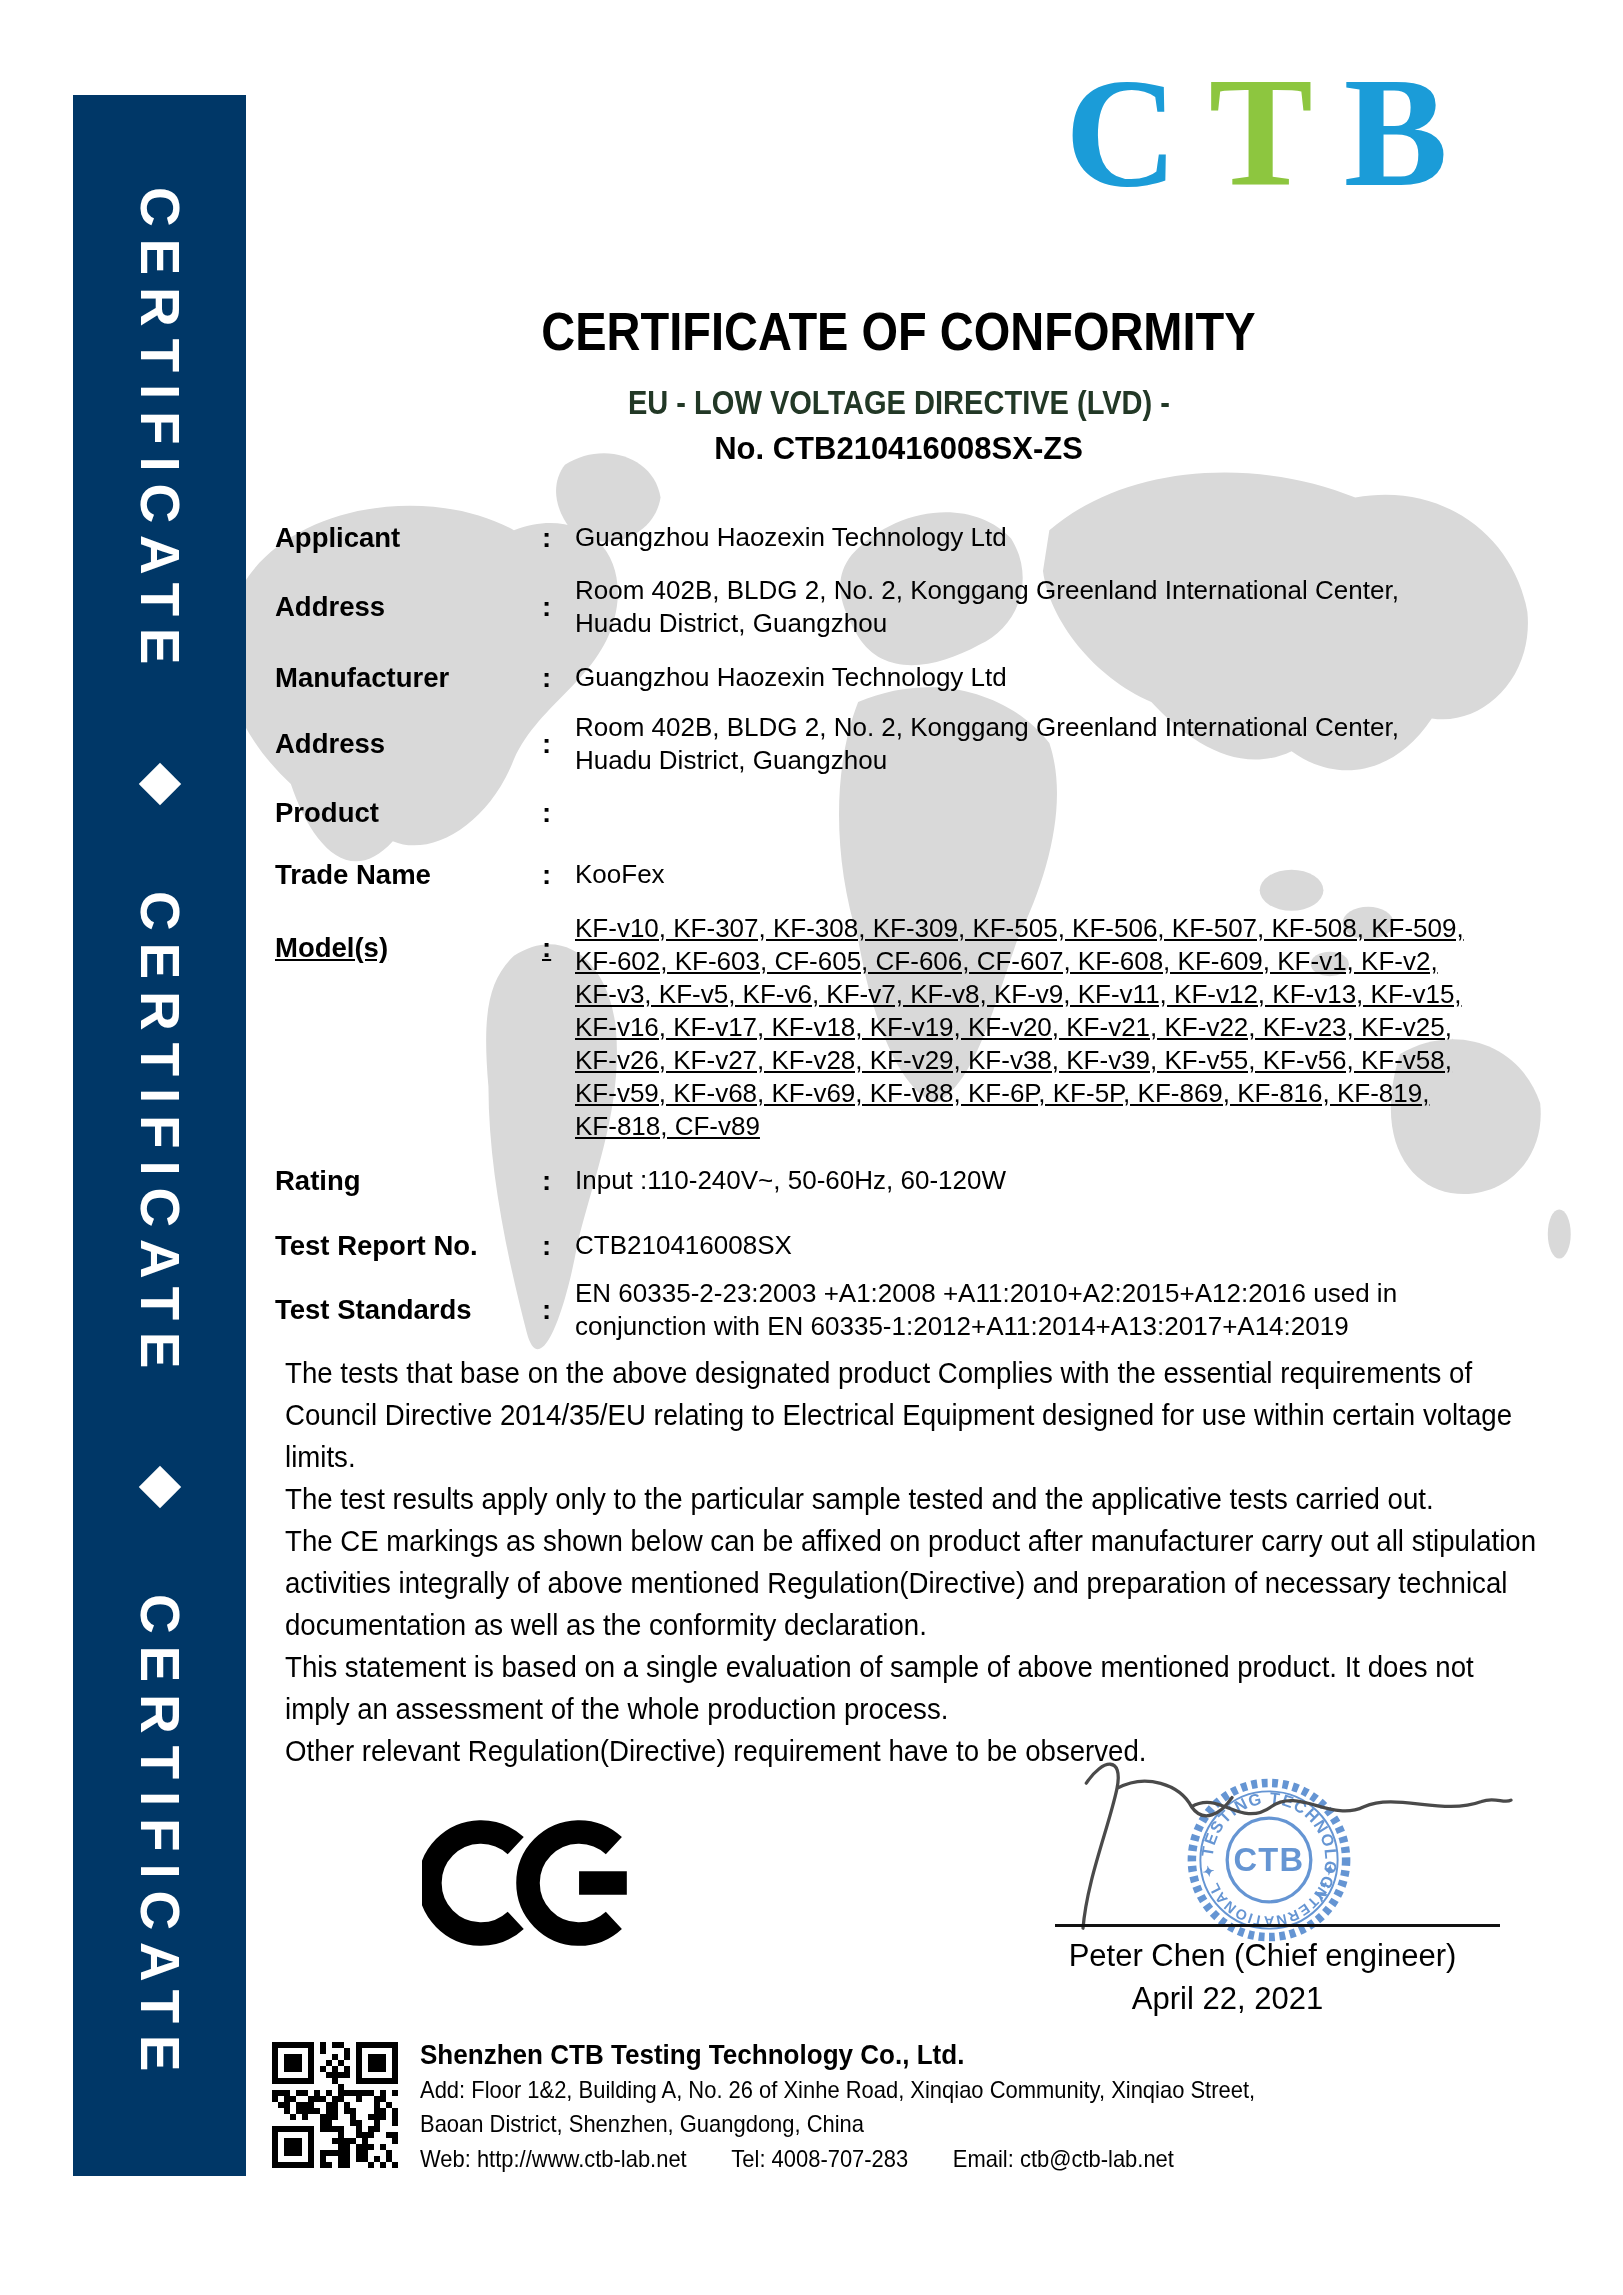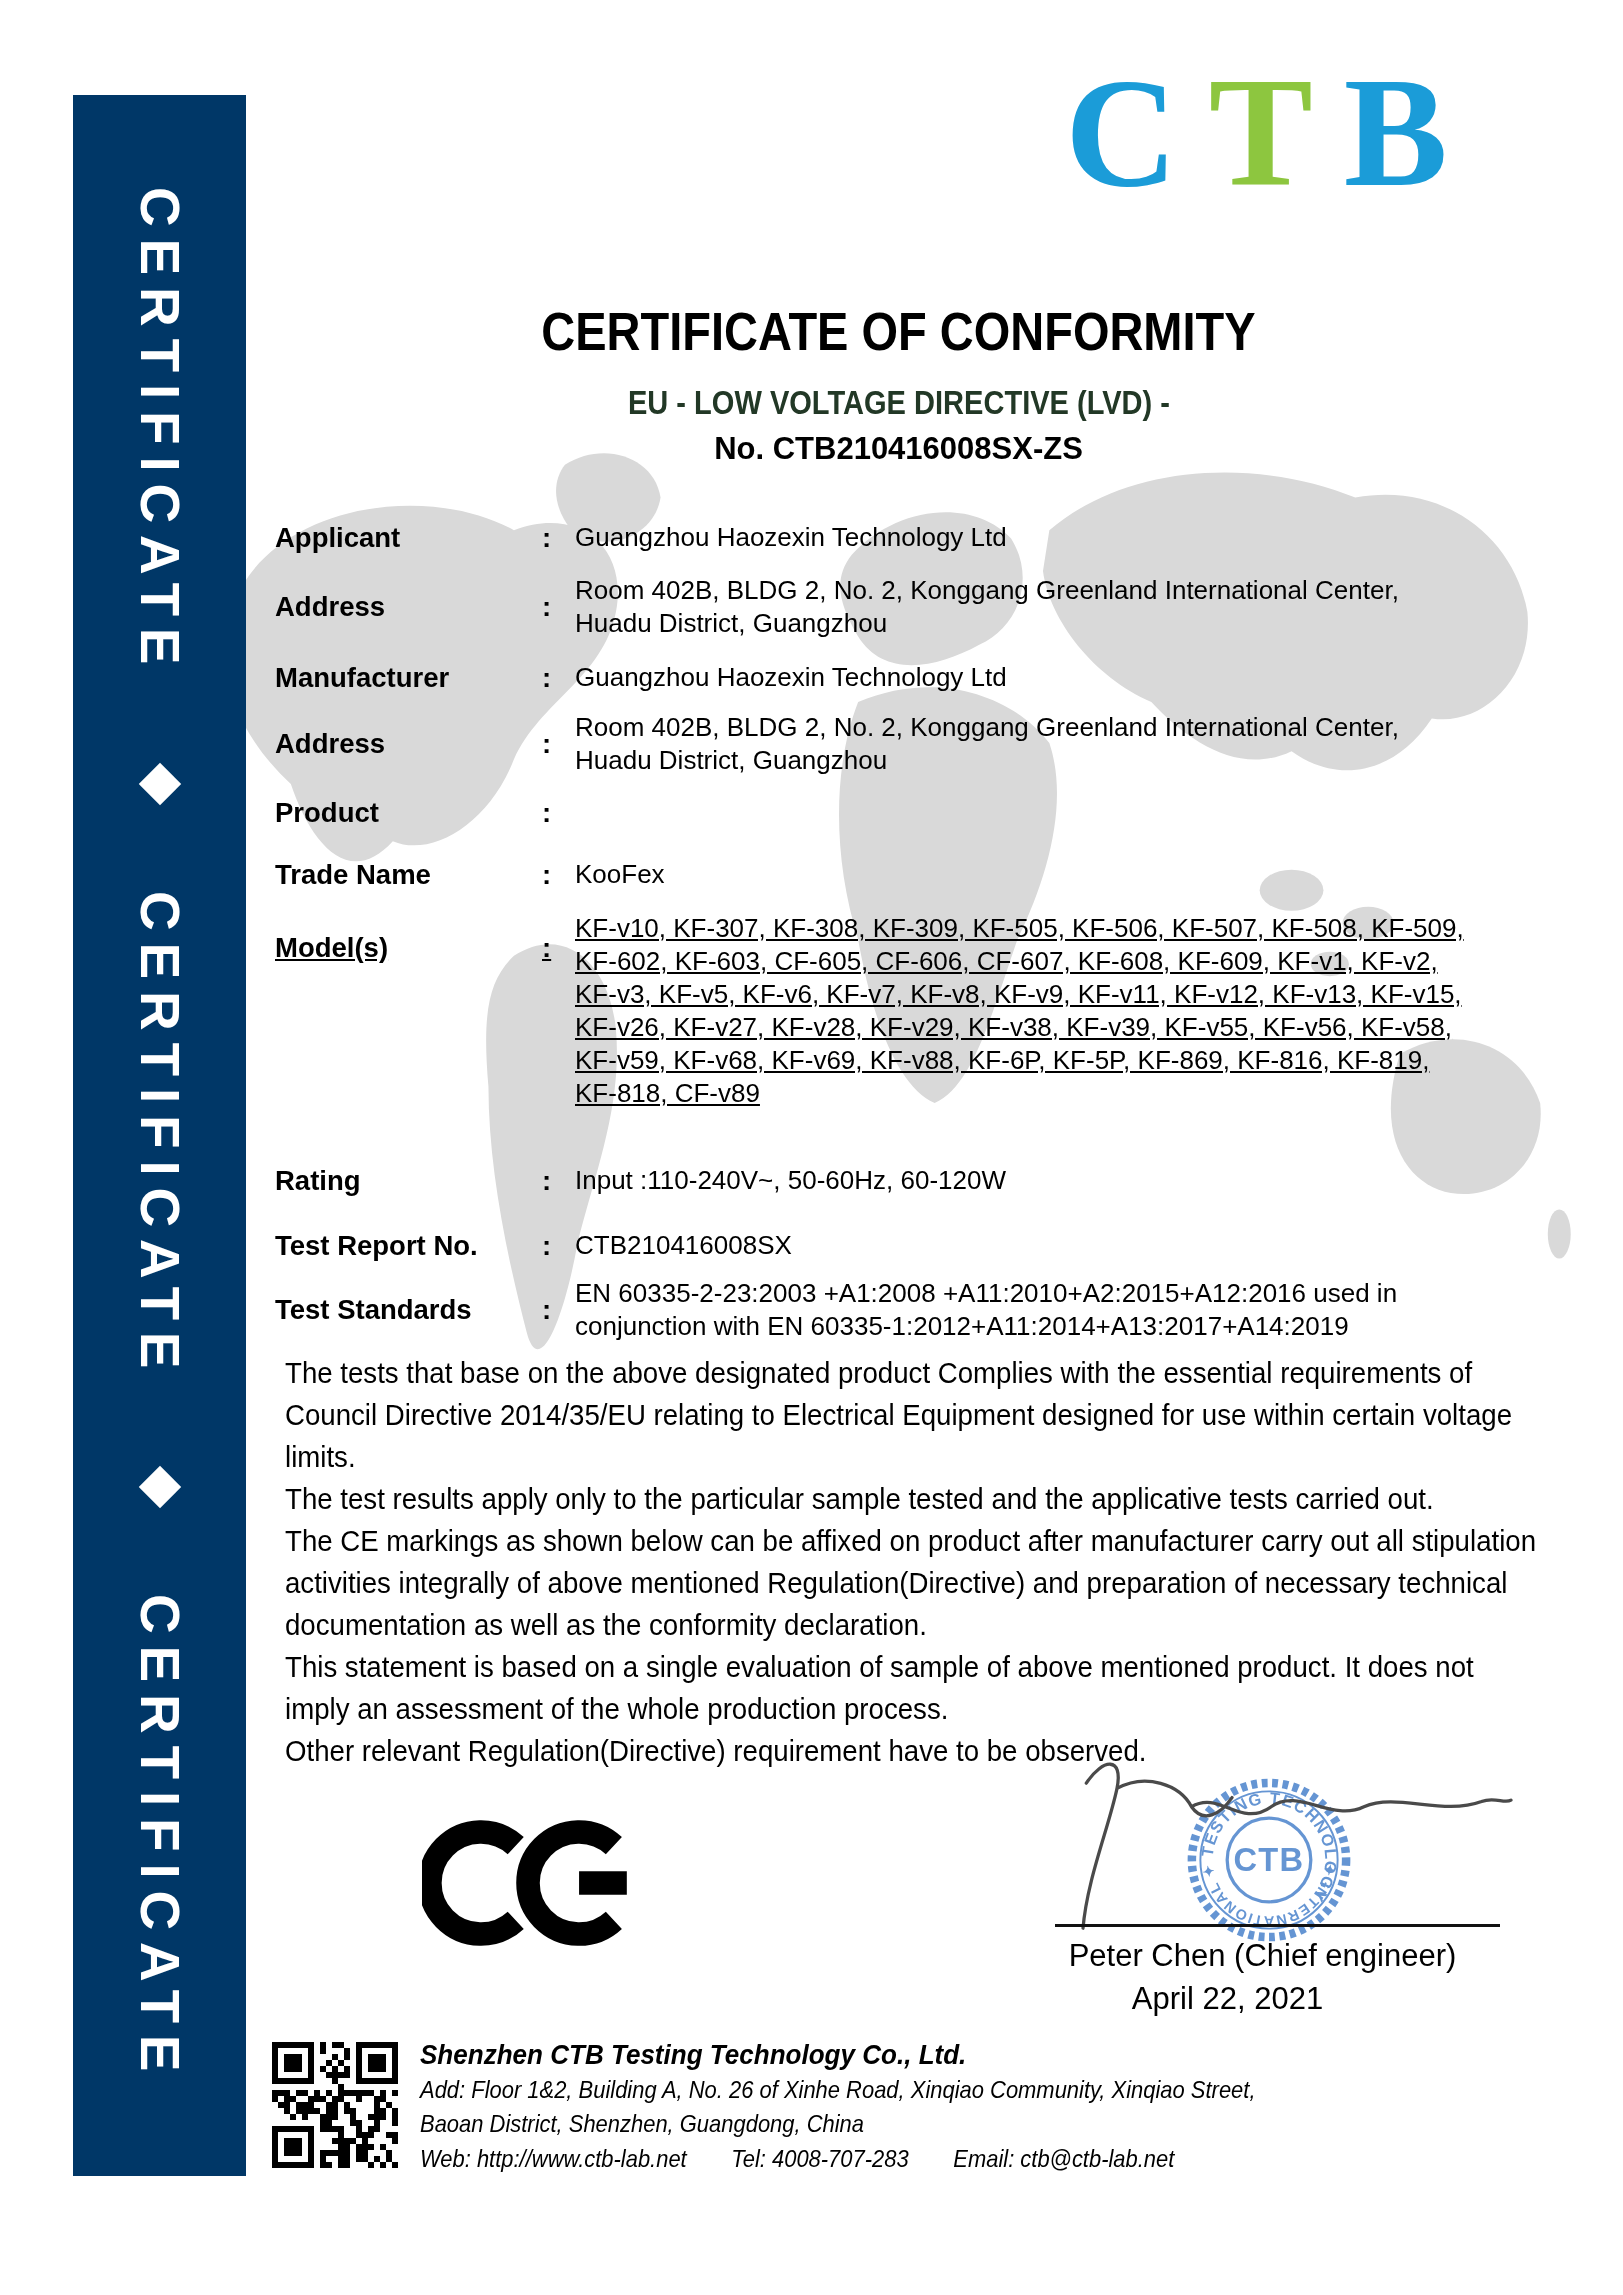--- a/index.html
+++ b/index.html
@@ -41,21 +41,21 @@
   .bodyblk{left:272px;top:1352px;width:1253px;z-index:2;margin-left:13px;}
   .bodyinner{width:1335px;transform:scaleX(0.94);transform-origin:0 0;font-size:29.4px;line-height:42px;}
   .bodyinner p{margin:0;}
 
   
   .sigline{left:1055px;top:1924px;width:445px;height:2.6px;background:#111;z-index:3;}
   .signame{left:1027px;top:1938px;width:471px;text-align:center;font-size:31px;z-index:3;}
   .sigdate{left:1015px;top:1981px;width:425px;text-align:center;font-size:31px;z-index:3;}
 
   
-  .foot{left:420px;top:2036px;width:1178px;z-index:2;font-style:italic;}
+  .foot{left:420px;top:2036px;width:1178px;z-index:2;}
   .footinner{width:1266px;transform:scaleX(0.93);transform-origin:0 0;}
   .foot-company{font-weight:bold;font-size:28px;line-height:37px;}
   .foot-addr{font-size:23.6px;line-height:34px;}
   .foot-contact{display:flex;gap:48px;font-size:23.6px;line-height:37px;}
 </style>
 </head>
 <body>
 
 <div class="page">
 
@@ -144,20 +144,21 @@
       </div>
   </div>
 
   <div class="frow vtop" style="top:880px;height:230px">
     <div class="flabel">Model(s)</div>
     <div class="fcolon">:</div>
     <div class="fvalue">
       <div>KF-v10, KF-307, KF-308, KF-309, KF-505, KF-506, KF-507, KF-508, KF-509,</div>
       <div>KF-602, KF-603, CF-605, CF-606, CF-607, KF-608, KF-609, KF-v1, KF-v2,</div>
       <div>KF-v3, KF-v5, KF-v6, KF-v7, KF-v8, KF-v9, KF-v11, KF-v12, KF-v13, KF-v15,</div>
+      <div>KF-v16, KF-v17, KF-v18, KF-v19, KF-v20, KF-v21, KF-v22, KF-v23, KF-v25,</div>
       <div>KF-v26, KF-v27, KF-v28, KF-v29, KF-v38, KF-v39, KF-v55, KF-v56, KF-v58,</div>
       <div>KF-v59, KF-v68, KF-v69, KF-v88, KF-6P, KF-5P, KF-869, KF-816, KF-819,</div>
       <div>KF-818, CF-v89</div>
     </div>
   </div>
 
   <div class="frow" style="top:1132px;height:33px">
     <div class="flabel">Rating</div>
     <div class="fcolon">:</div>
     <div class="fvalue">

